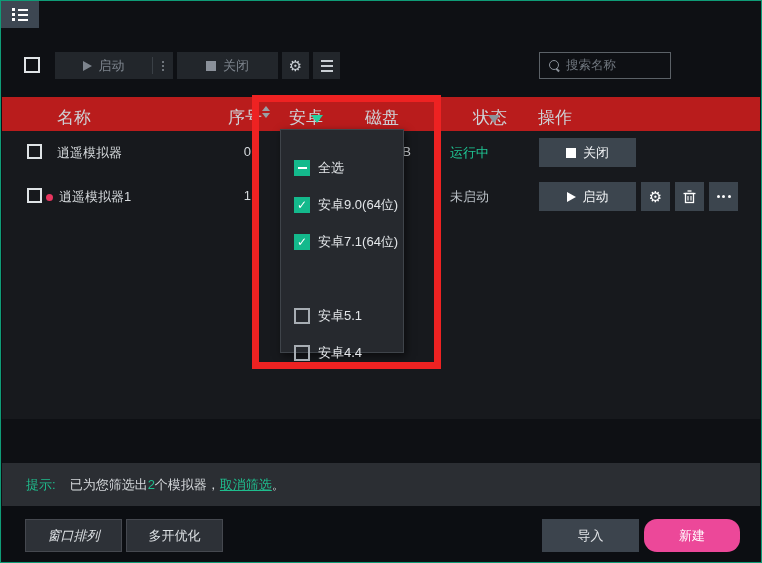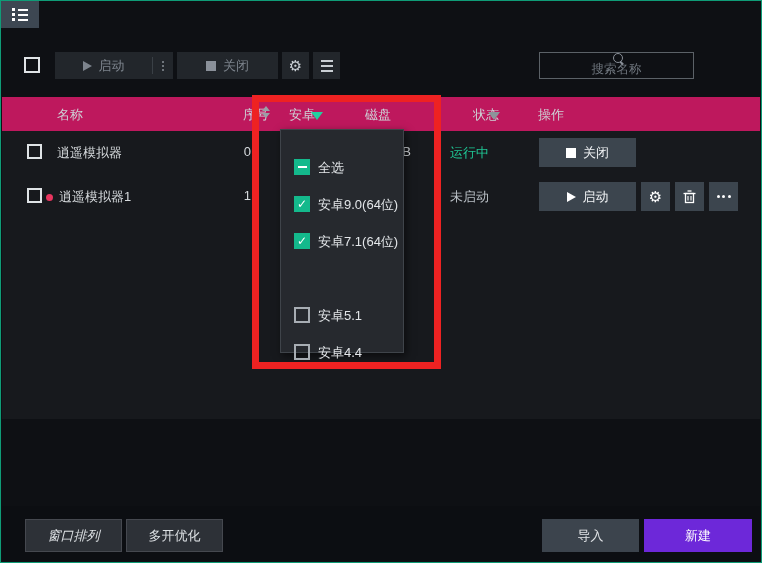--- a/index.html
+++ b/index.html
@@ -33,34 +33,34 @@
   .play-tri{width:0;height:0;border-left:9px solid #7d848d;border-top:5.5px solid transparent;border-bottom:5.5px solid transparent;margin-right:7px;}
   .group-divider{width:1px;height:17px;background:#3a4046;}
   .vdots{width:20px;height:100%;display:flex;flex-direction:column;align-items:center;justify-content:center;gap:2px;}
   .vdots i{width:2px;height:2px;background:#8a9099;border-radius:50%;display:block;}
   .close-group{left:176px;width:101px;}
   .stop-sq{width:10px;height:10px;background:#8a9099;margin-right:7px;}
   .gear-btn{left:281px;width:27px;}
   .gear-glyph{font-size:15px;color:#c9ced3;line-height:1;}
   .rows-btn{left:312px;width:27px;flex-direction:column;gap:3px;}
   .rows-btn i{display:block;width:12px;height:2px;background:#c9ced3;}
-  .searchbox{position:absolute;left:538px;top:51px;width:155px;height:27px;border:1px solid #5b6167;box-sizing:border-box;
-             display:flex;align-items:center;background:#0e1014;flex-direction:column;}
+  .searchbox{position:absolute;left:538px;top:51px;width:132px;height:27px;border:1px solid #5b6167;box-sizing:border-box;
+             display:flex;align-items:center;background:#0e1014;}
   .mag{position:relative;width:11px;height:11px;margin:0 6px 0 9px;}
   .mag::before{content:"";position:absolute;left:0;top:0;width:8px;height:8px;border:1.5px solid #8a9099;border-radius:50%;}
   .mag::after{content:"";position:absolute;left:8px;top:8px;width:4px;height:1.5px;background:#8a9099;transform:rotate(45deg);transform-origin:0 0;}
   .search-ph{color:#6f767e;font-size:12.5px;}
   .listview-btn{left:703px;top:51px;width:38px;height:27px;background:#3d4752;display:flex;flex-direction:column;
                 align-items:center;justify-content:center;gap:2.5px;}
   .lv-row{display:flex;align-items:center;gap:3px;}
   .lv-row b{width:2.5px;height:2.5px;background:#fff;display:block;}
   .lv-row i{width:10px;height:2px;background:#fff;display:block;}
 
   
-  .thead{position:absolute;left:1px;right:1px;top:96px;height:34px;background:#be185d;color:#ced2d6;font-size:13px;}
+  .thead{position:absolute;left:1px;right:1px;top:96px;height:34px;background:#b91c1c;color:#ced2d6;font-size:17px;}
   .th{position:absolute;top:9px;}
   .sort-ic{position:absolute;left:260px;top:9px;display:flex;flex-direction:column;gap:2px;align-items:center;}
   .sort-ic .up{width:0;height:0;border-left:4px solid transparent;border-right:4px solid transparent;border-bottom:5px solid #9aa0a6;}
   .sort-ic .dn{width:0;height:0;border-left:4px solid transparent;border-right:4px solid transparent;border-top:5px solid #9aa0a6;}
   .funnel{display:inline-block;width:0;height:0;border-left:6px solid transparent;border-right:6px solid transparent;margin-left:6px;}
   .funnel.teal{border-top:8px solid #23d0a0;}
   .funnel.gray{border-top:8px solid #8d939a;}
 
   
   .tbody{position:absolute;left:1px;right:1px;top:130px;height:288px;background:#17191d;}
@@ -81,21 +81,21 @@
   .act-main .stop-sq{background:#fff;}
   .sq-btn{width:29px;}
   .sq1{left:639px;} .sq2{left:673px;} .sq3{left:707px;}
   .trash-svg{display:block;}
   .more-dots{display:flex;gap:2.5px;}
   .more-dots i{width:3px;height:3px;background:#fff;border-radius:50%;display:block;}
 
   
   .dropdown{position:absolute;left:279px;top:128px;width:124px;height:224px;background:#26292e;
             border:1px solid #3f444a;box-shadow:2px 3px 8px rgba(0,0,0,.55);box-sizing:border-box;z-index:5;}
-  .dd-item{position:absolute;left:13px;height:18px;display:flex;}
+  .dd-item{position:absolute;left:13px;height:18px;display:flex;align-items:center;}
   .dd-cb{width:16px;height:16px;box-sizing:border-box;margin-right:8px;flex:none;
          display:flex;align-items:center;justify-content:center;}
   .dd-cb.unchecked{border:2px solid #a7adb3;background:transparent;}
   .dd-cb.checked{background:#14b98c;color:#fff;font-size:12px;font-weight:bold;}
   .dd-cb.indeterminate{background:#14b98c;}
   .dd-cb.indeterminate::after{content:"";width:9px;height:2.5px;background:#fff;display:block;}
   .dd-label{font-size:13px;color:#e3e6e9;white-space:nowrap;}
 
   
   .red-rect{position:absolute;left:251px;top:94px;width:189px;height:274px;border:7px solid #ee2222;
@@ -109,21 +109,21 @@
   .hint-count{color:#1fbe8e;}
   .hint-link{color:#1fbe8e;text-decoration:underline;cursor:pointer;}
 
   
   .footer{position:absolute;left:1px;right:1px;top:505px;bottom:1px;background:#0c0e12;}
   .fbtn{position:absolute;top:13px;height:33px;font-size:13px;display:flex;align-items:center;justify-content:center;box-sizing:border-box;}
   .fb-dark{background:#2d3137;border:1px solid #45484f;color:#dfe3e6;}
   .fb-arrange{left:23px;width:97px;font-style:italic;}
   .fb-optimize{left:124px;width:97px;}
   .fb-import{left:540px;width:97px;background:#3c444d;color:#e2e5e8;}
-  .fb-create{left:642px;width:108px;background:#6d28d9;color:#fff;}
+  .fb-create{left:642px;width:96px;background:#ec4899;color:#fff;border-radius:13px;}
 </style>
 </head>
 <body>
 
 <div class="window">
 
 
   <div class="abs chk toolbar-chk"></div>
   <div class="tbtn start-group">
     <span class="start-main">
@@ -163,21 +163,21 @@
         <i></i>
       </span>
     <span class="lv-row">
         <b></b>
         <i></i>
       </span>
   </div>
 
   <div class="thead">
     <span class="th" style="left:55px">名称</span>
-    <span class="th" style="left:241px">序号</span>
+    <span class="th" style="left:226px">序号</span>
     <span class="sort-ic">
         <span class="up"></span>
         <span class="dn"></span>
       </span>
     <span class="th" style="left:287px">安卓</span>
     <span class="th" style="left:303px;top:11px"><span class="funnel teal"></span></span>
     <span class="th" style="left:363px">磁盘</span>
     <span class="th" style="left:471px">状态</span>
     <span class="th" style="left:480px;top:11px"><span class="funnel gray"></span></span>
     <span class="th" style="left:536px">操作</span>
@@ -247,20 +247,28 @@
       <span class="dd-label">安卓5.1</span>
     </div>
     <div class="dd-item" style="top:214px">
       <span class="dd-cb unchecked"></span>
       <span class="dd-label">安卓4.4</span>
     </div>
   </div>
 
   <div class="red-rect"></div>
 
+  <div class="hintbar">
+    <span class="hint-label">提示:</span>
+    <span class="hint-text">已为您筛选出</span>
+    <span class="hint-count">2</span>
+    <span class="hint-text">个模拟器，</span>
+    <span class="hint-link">取消筛选</span>
+    <span class="hint-text">。</span>
+  </div>
 
   <div class="footer">
     <div class="fbtn fb-dark fb-arrange">窗口排列</div>
     <div class="fbtn fb-dark fb-optimize">多开优化</div>
     <div class="fbtn fb-import">导入</div>
     <div class="fbtn fb-create">新建</div>
   </div>
 
 </div>
 

